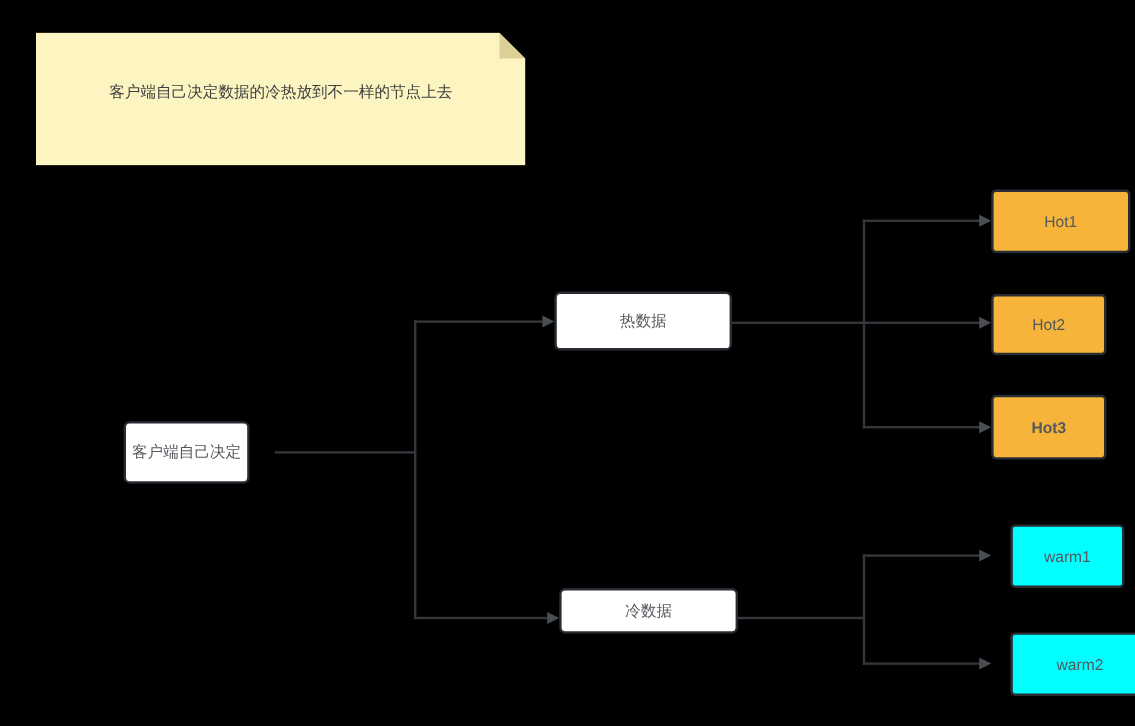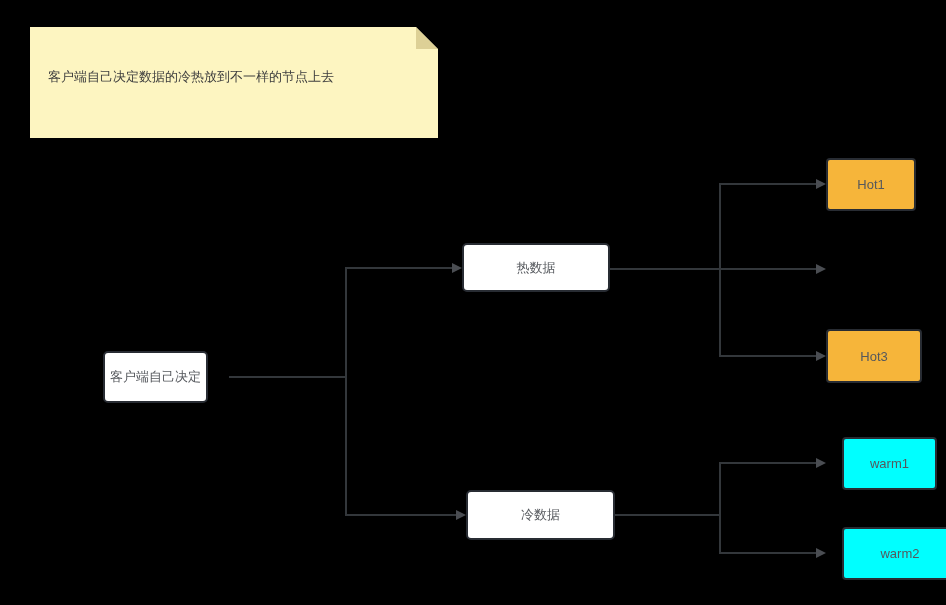--- a/index.html
+++ b/index.html
@@ -18,21 +18,21 @@
 
   
   .note {
     position: absolute;
     left: 30px; top: 27px;
     width: 408px; height: 111px;
     background: var(--note_fill, #fdf5c1);
     clip-path: polygon(0 0, calc(100% - 22px) 0, 100% 22px, 100% 100%, 0 100%);
     display: flex;
     flex-direction: column;
-    align-items: flex-start;
+    align-items: center;
     justify-content: center;
     text-align: center;
     box-sizing: border-box;
     padding: 0 18px 12px 18px;
   }
   .note .fold {
     position: absolute;
     top: 0; right: 0;
     width: 22px; height: 22px;
     background: var(--note_fold, #ddd096);
@@ -57,24 +57,24 @@
     font-size: 13px;
     color: var(--node_text, #55585d);
     cursor: default;
   }
   .node.white { background: var(--node_white_bg, #ffffff); }
   .node.hot   { background: var(--hot_fill, #f6b53a); border-radius: 4px; }
   .node.warm  { background: var(--warm_fill, #00ffff); border-radius: 4px; margin-left: 16px; }
 
   #node-client    { left: 103px; top: 351px; width: 105px; height: 52px; }
   #node-hot-data  { left: 462px; top: 243px; width: 148px; height: 49px; }
-  #node-cold-data { left: 466px; top: 490px; width: 149px; height: 50px; }
-  #node-hot1  { left: 826px; top: 158px; width: 90px; height: 53px; }
+  #node-cold-data { left: 466px; top: 490px; width: 149px; height: 38px; }
+  #node-hot1  { left: 826px; top: 158px; width: 116px; height: 53px; }
   #node-hot2  { left: 826px; top: 245px; width: 96px; height: 51px; }
-  #node-hot3  { left: 826px; top: 329px; width: 96px; height: 54px; }
+  #node-hot3  { left: 826px; top: 329px; width: 96px; height: 54px; font-weight: bold; }
   #node-warm1 { left: 826px; top: 437px; width: 95px; height: 53px; }
   #node-warm2 { left: 826px; top: 527px; width: 116px; height: 53px; }
 
   
   .edge {
     position: absolute;
     background: var(--edge, #33373b);
   }
   .edge.h { height: 2px; }
   .edge.v { width: 2px; }
@@ -146,20 +146,23 @@
   </div>
   <div class="node white" id="node-hot-data">
     <span>热数据</span>
   </div>
   <div class="node white" id="node-cold-data">
     <span>冷数据</span>
   </div>
   <div class="node hot" id="node-hot1">
     <span>Hot1</span>
   </div>
+  <div class="node hot" id="node-hot2">
+    <span>Hot2</span>
+  </div>
   <div class="node hot" id="node-hot3">
     <span>Hot3</span>
   </div>
   <div class="node warm" id="node-warm1">
     <span>warm1</span>
   </div>
   <div class="node warm" id="node-warm2">
     <span>warm2</span>
   </div>
 

